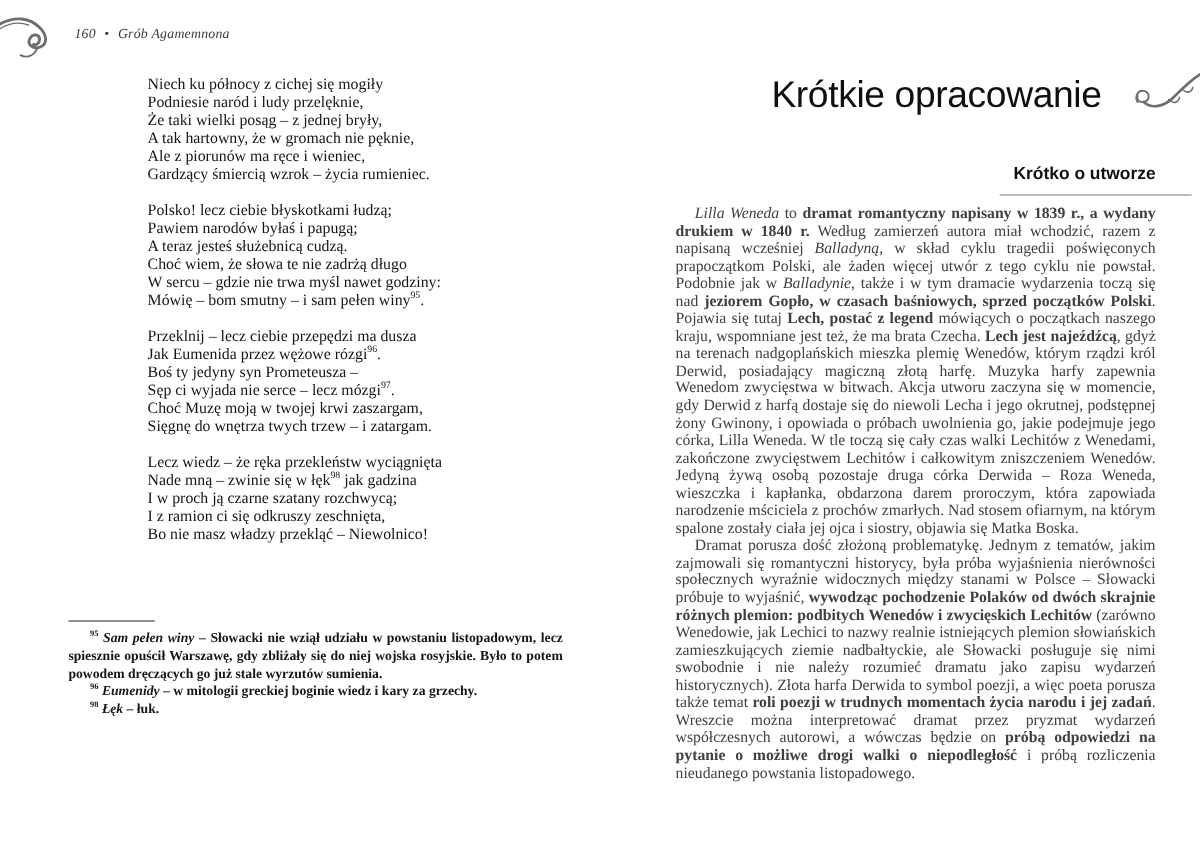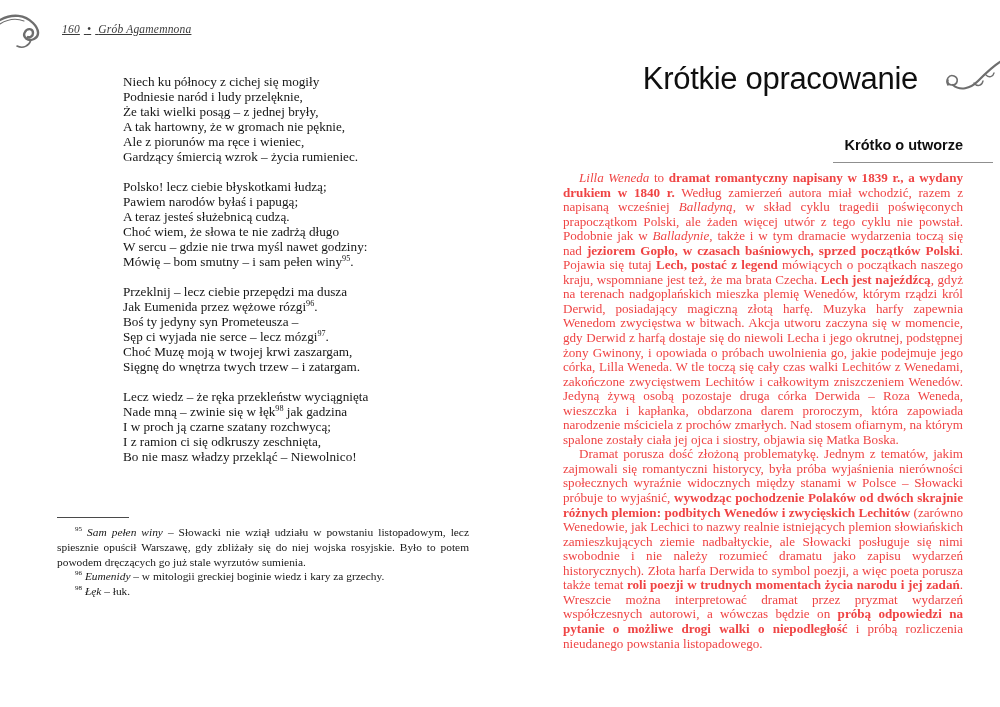--- a/index.html
+++ b/index.html
@@ -2,40 +2,40 @@
 <html lang="pl"><head>
 <meta charset="utf-8">
 <style>
   html,body{margin:0;padding:0;background:#ffffff;}
   #stage{position:relative;width:1000px;height:707px;background:#ffffff;overflow:hidden;
          font-family:"Liberation Serif",serif;color:#1d1d1d;}
 
   
   .corner-flourish{position:absolute;left:0;top:13px;}
   .running-head{position:absolute;left:62px;top:23px;font-style:italic;font-size:11.5px;
-                color:#3a3a3a;letter-spacing:.2px;text-decoration:underline;}
+                color:#3a3a3a;letter-spacing:.2px;}
   .running-head span{margin-right:4px;}
   .poem{position:absolute;left:123px;top:62px;font-size:13.2px;line-height:15px;color:#141414;}
-  .stanza{margin:12px 0 15px 0;}
+  .stanza{margin:0 0 15px 0;}
   .pline{white-space:nowrap;}
   .fn-rule{position:absolute;left:57px;top:517px;width:72px;height:0;border-top:1px solid #4a4a4a;}
   .footnotes{position:absolute;left:57px;top:525px;width:412px;font-size:11.4px;
-             line-height:14.8px;text-align:justify;color:#161616;}
+             line-height:14.8px;text-align:justify;color:#161616;font-weight:bold;}
   .footnotes p{margin:0;text-indent:18px;}
 
   
   .title-row{position:absolute;top:57px;right:0;display:flex;align-items:center;gap:26px;}
   .main-title{font-family:"Liberation Sans",sans-serif;font-size:31px;font-weight:400;
               letter-spacing:-.3px;color:#0f0f0f;white-space:nowrap;}
   .section-head{position:absolute;top:137px;left:833px;width:130px;padding:0 30px 9px 0;
                 border-bottom:1.5px solid #8f8f8f;text-align:right;
                 font-family:"Liberation Sans",sans-serif;font-weight:bold;font-size:14.5px;
                 color:#0f0f0f;white-space:nowrap;}
   .bodycol{position:absolute;left:563px;top:171px;width:400px;font-size:13.1px;
-           line-height:14.55px;text-align:justify;color:#ef4444;}
+           line-height:14.55px;text-align:justify;color:#404040;}
   .bodycol p{margin:0;text-indent:16px;}
 
   sup{font-size:.62em;line-height:0;vertical-align:super;}
   .b{font-weight:bold;}
   .i{font-style:italic;}
   svg{display:block;}
 </style>
 </head>
 <body>
 

